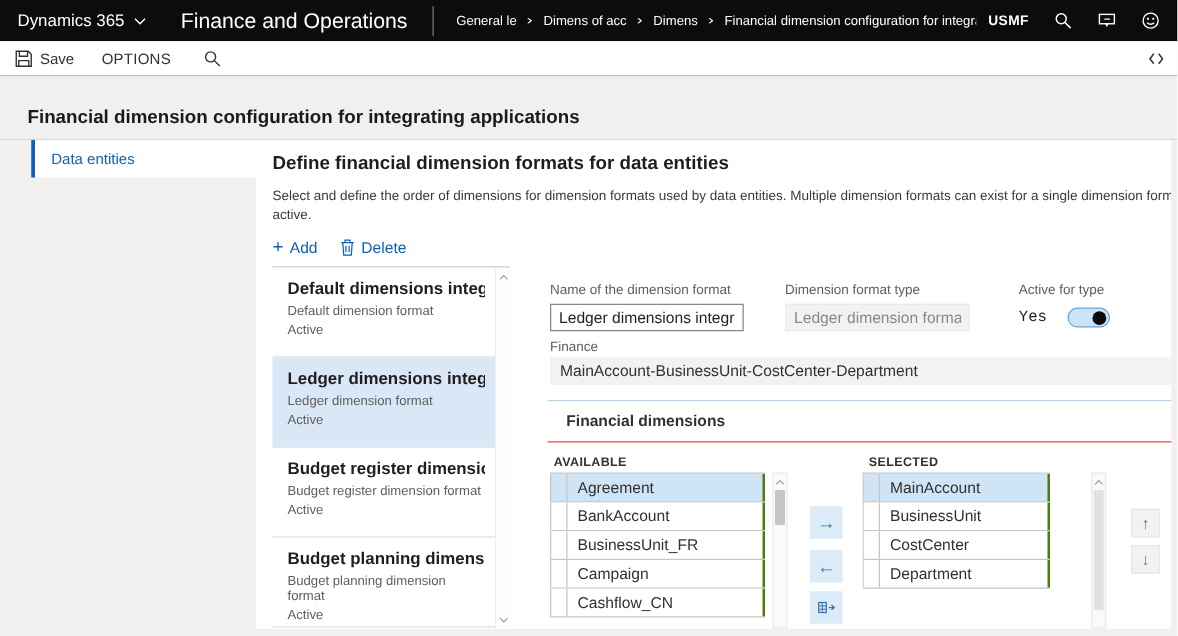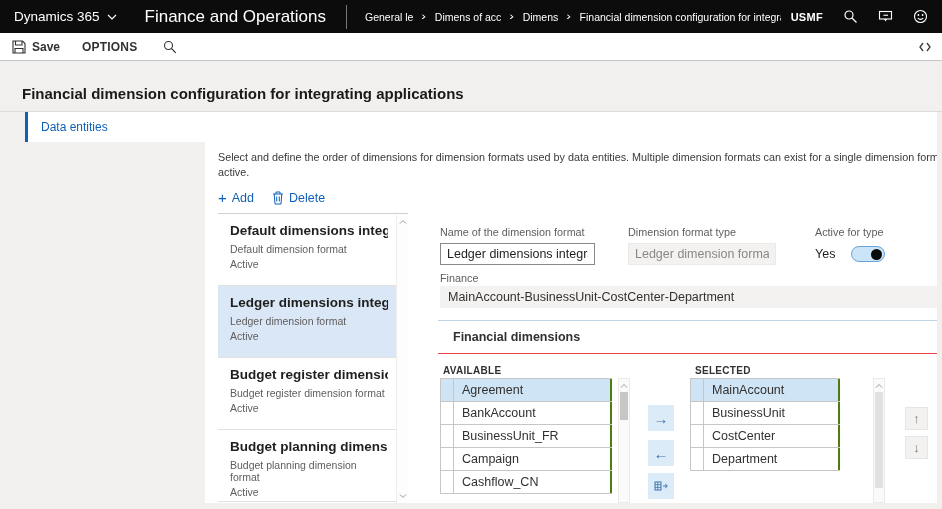--- a/index.html
+++ b/index.html
@@ -17,21 +17,21 @@
   .crumb { display:flex; align-items:center; cursor:pointer; }
   .crumb + .crumb::before { content:"\203A"; transform:rotate(-90deg) scaleY(1.4) rotate(90deg);
     margin:0 9px; font-size:10px; color:#fff; }
   .tb-right { display:flex; align-items:center; gap:20px; margin:0 14px 0 10px; }
   .company { font-size:11px; font-weight:700; letter-spacing:.3px; cursor:pointer; }
   .tb-icon { width:15px; height:15px; display:block; cursor:pointer; }
 
   
   .appbar { position:absolute; left:0; top:33px; width:942px; height:28px; background:#fff;
     border-bottom:1px solid #c8c6c4; display:flex; align-items:center; color:#323130; }
-  .ab-item { display:flex; align-items:center; gap:6px; font-size:12px; margin-left:12px; cursor:pointer;font-weight:bold; }
+  .ab-item { display:flex; align-items:center; gap:6px; font-size:12px; margin-left:12px; cursor:pointer; }
   .ab-item.options { margin-left:22px; letter-spacing:.2px; }
   .ab-search { margin-left:26px; }
   .ab-right { margin-left:auto; margin-right:10px; cursor:pointer; }
   .ab-icon { width:14px; height:14px; display:block; }
 
   
   .page-title { position:absolute; left:22px; top:85px; font-size:15px; font-weight:700; color:#1b1a19; }
   .content-top-line { position:absolute; left:0; top:111px; width:942px; height:1px; background:#dddbd9; }
 
   .nav-card { position:absolute; left:25px; top:112px; width:180px; height:30px; background:#fff;
@@ -65,21 +65,21 @@
   
   .detail { position:absolute; left:235px; top:108px; right:0; bottom:0; }
   .f-label { font-size:10.8px; color:#605e5c; display:block; margin-bottom:5px; }
   .fg { position:absolute; top:6px; }
   .fg1 { left:0; width:155px; }
   .fg2 { left:188px; width:148px; }
   .fg3 { left:375px; }
   .f-input { width:100%; height:22px; border:1px solid #8a8886; background:#fff; font-size:12.5px;
     color:#201f1e; padding:0 6px; font-family:"Liberation Sans", sans-serif; }
   .f-input.disabled { background:#f3f2f1; border-color:#eceae8; color:#8a8886; }
-  .toggle-row { display:flex; align-items:center; gap:16px; height:22px; }
+  .toggle-row { display:flex; align-items:center; gap:16px; height:22px;font-family:Liberation Mono, monospace; }
   .toggle-val { font-size:12.5px; color:#201f1e; }
   .toggle { position:relative; width:34px; height:16px; border:1px solid #69a3d8; background:#cce4f7;
     border-radius:9px; cursor:pointer; }
   .toggle .knob { position:absolute; right:2px; top:1.5px; width:11px; height:11px; border-radius:50%; background:#0b0b0b; }
 
   .format-label { position:absolute; left:0; top:52px; }
   .format-field { position:absolute; left:0; top:66px; width:497px; height:22px; background:#f3f2f1;
     font-size:12.5px; color:#323130; display:flex; align-items:center; padding:0 8px; }
 
   .sec-hdr { position:absolute; left:-2px; top:100px; width:502px; border-top:1px solid #c0d4e6;
@@ -191,20 +191,21 @@
   </div>
 
   <div class="page-title">Financial dimension configuration for integrating applications</div>
   <div class="content-top-line"></div>
 
   <div class="nav-card">
     <span>Data entities</span>
   </div>
 
   <div class="main-panel">
+    <div class="mp-heading">Define financial dimension formats for data entities</div>
     <div class="mp-desc1">Select and define the order of dimensions for dimension formats used by data entities. Multiple dimension formats can exist for a single dimension format type, but only one format for a dimension</div>
     <div class="mp-desc2">active.</div>
 
     <div class="mp-actions">
       <div class="act-btn">
         <span class="plus">+</span>
         <span>Add</span>
       </div>
       <div class="act-btn">
         <svg class="act-icon" viewBox="0 0 12 14">

